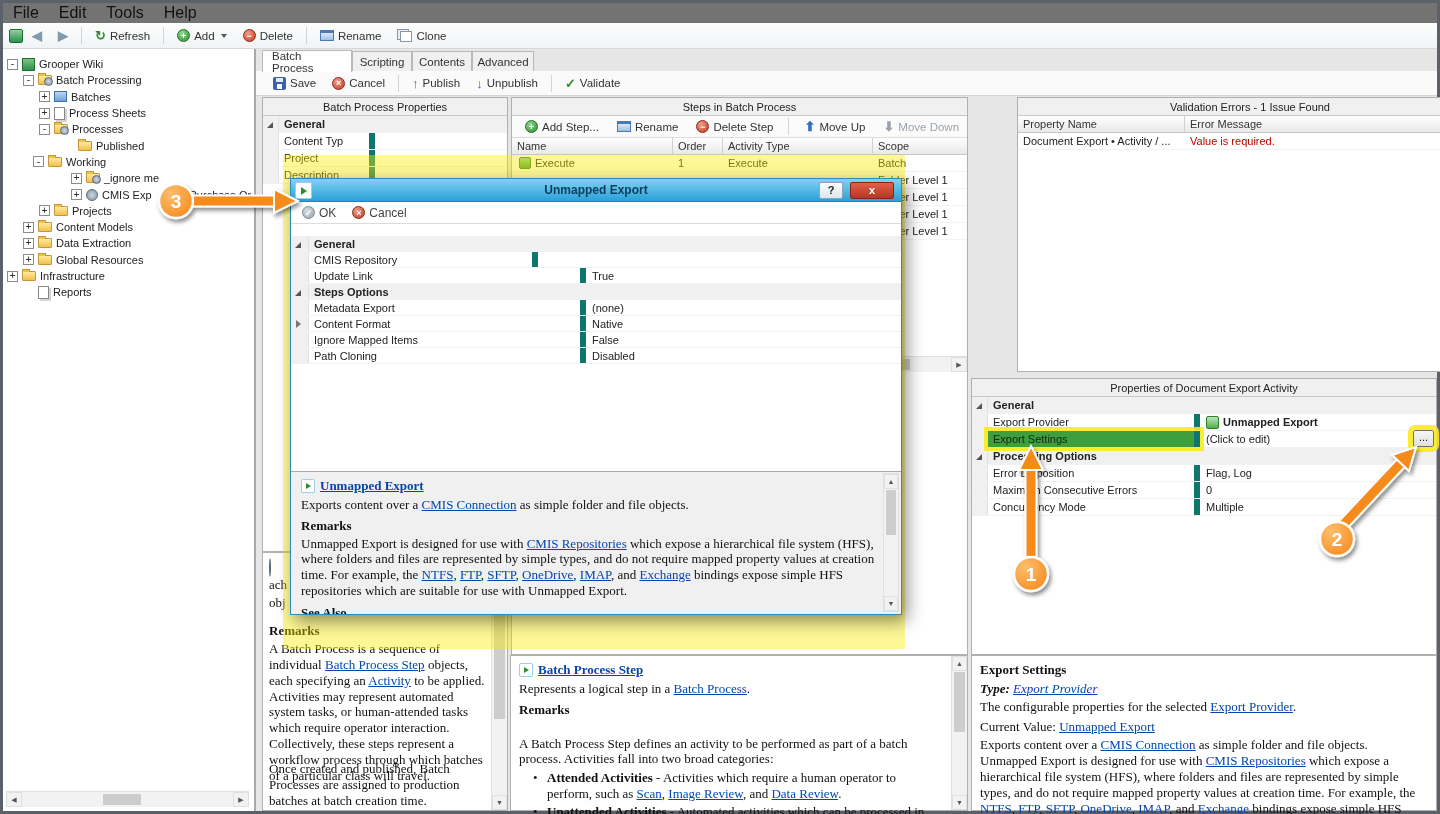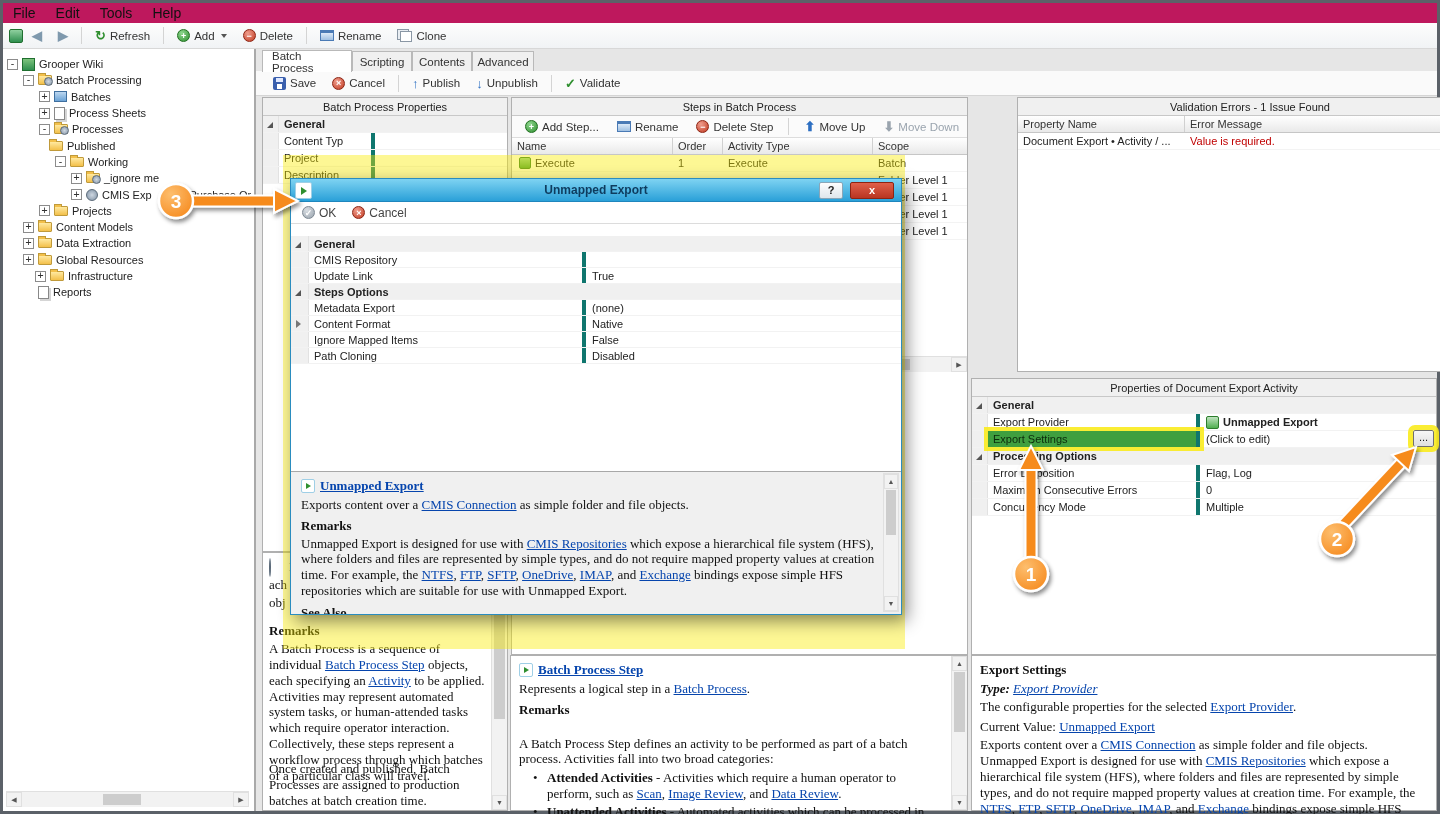--- a/index.html
+++ b/index.html
@@ -2,21 +2,21 @@
 <html><head>
 <meta charset="utf-8">
 <style>
 *{margin:0;padding:0;box-sizing:border-box}
 html,body{width:1440px;height:814px}
 body{font-family:"Liberation Sans",sans-serif;background:#e6e6e6;position:relative;overflow:hidden}
 #app{position:absolute;left:0;top:0;width:1440px;height:814px;background:#e6e6e6;box-shadow:inset 0 0 0 3px #5b6168}
 .lnk{color:#0645ad;text-decoration:underline;cursor:pointer}
 .b{font-weight:bold}
 
-.menubar{position:absolute;left:3px;top:3px;width:1434px;height:20px;background:#be185d;display:flex;align-items:center;font-size:14px;color:#111}
+.menubar{position:absolute;left:3px;top:3px;width:1434px;height:20px;background:#737373;display:flex;align-items:center;font-size:16px;color:#111}
 .menubar span{padding:2px 10px}
 .toolbar{position:absolute;left:3px;top:23px;width:1434px;height:26px;background:linear-gradient(#fdfdfd,#f1f3f5);border-bottom:1px solid #d8d8d8;display:flex;align-items:center;font-size:11.5px;color:#333;padding-left:6px;gap:2px}
 .tbtn{display:flex;align-items:center;gap:4px;padding:3px 7px;border-radius:2px;white-space:nowrap}
 .sep{width:1px;height:17px;background:#d4d4d4;margin:0 4px}
 .caret{width:0;height:0;border-left:3px solid transparent;border-right:3px solid transparent;border-top:4px solid #555;margin-left:2px}
 
 .icc{width:13px;height:13px;border-radius:50%;display:inline-flex;align-items:center;justify-content:center;color:#fff;font-size:9px;font-weight:bold;flex:none}
 .icc.g{background:radial-gradient(circle at 35% 30%,#8fd78f,#2f8f2f);border:1px solid #1f6f1f}
 .icc.r{background:radial-gradient(circle at 35% 30%,#ef9d8d,#c23b22);border:1px solid #8d2413}
 .icc.gray{background:radial-gradient(circle at 35% 30%,#d9dee3,#9aa4ae);border:1px solid #7d8893}
@@ -52,21 +52,21 @@
 .actionbar{position:absolute;left:256px;top:71px;width:1181px;height:25px;background:#fafafa;border-bottom:1px solid #d5d5d5;display:flex;align-items:center;font-size:11.5px;color:#333;padding-left:10px;gap:2px}
 
 .panel{position:absolute;background:#fff;border:1px solid #b0b0b0}
 .phdr{height:18px;background:#f0f0f0;border-bottom:1px solid #c8c8c8;display:flex;align-items:center;justify-content:center;font-size:11px;color:#222}
 
 .grow{display:flex;align-items:center;height:17px;font-size:11px;color:#222;border-bottom:1px solid #f2f2f2;position:relative}
 .grow.cat{background:#f0f0f0;font-weight:bold}
 .gut{width:16px;align-self:stretch;background:#f0f0f0;border-right:1px solid #e2e2e2;flex:none;position:relative}
 .gut.open::before{content:"";position:absolute;left:4px;top:6px;width:0;height:0;border-left:6px solid transparent;border-bottom:6px solid #555}
 .gut.closed::before{content:"";position:absolute;left:5px;top:4px;width:0;height:0;border-top:4px solid transparent;border-bottom:4px solid transparent;border-left:5px solid #777}
-.glabel{padding-left:5px;border-right:4px solid #0f766e;align-self:stretch;display:flex;align-items:center;white-space:nowrap;overflow:hidden}
+.glabel{padding-left:5px;border-right:6px solid #0f766e;align-self:stretch;display:flex;align-items:center;white-space:nowrap;overflow:hidden}
 .gval{flex:1;padding-left:6px;display:flex;align-items:center;white-space:nowrap;overflow:hidden}
 .sel-green{background:#3f9f3f;color:#0c2b0c;outline:4px solid rgba(250,235,30,.9);z-index:3}
 
 .thead{display:flex;height:17px;background:linear-gradient(#ffffff,#e9e9e9);border-bottom:1px solid #c6c6c6;font-size:11px;color:#333}
 .th{display:flex;align-items:center;padding-left:5px;border-right:1px solid #d0d0d0;white-space:nowrap;overflow:hidden}
 .trowt{display:flex;height:17px;font-size:11px;color:#222;align-items:center;border-bottom:1px solid #f3f3f3}
 .cell{padding-left:5px;display:flex;align-items:center;white-space:nowrap;overflow:hidden;align-self:stretch}
 
 .sbv{position:absolute;width:16px;background:#f2f2f2;border-left:1px solid #e0e0e0}
 .sbh{position:absolute;height:16px;background:#f2f2f2;border-top:1px solid #e0e0e0;display:flex;align-items:center}
@@ -159,26 +159,26 @@
       <div class="trow" style="padding-left:36px">
           <span class="exp p"></span>
           <span class="ic-sheet"></span>
           <span>Process Sheets</span>
         </div>
       <div class="trow" style="padding-left:36px">
           <span class="exp m"></span>
           <span class="fold g"></span>
           <span>Processes</span>
         </div>
-      <div class="trow" style="padding-left:31px">
+      <div class="trow" style="padding-left:60px">
           <span class="expsp"></span>
           <span class="fold"></span>
           <span>Published</span>
         </div>
-      <div class="trow" style="padding-left:52px">
+      <div class="trow" style="padding-left:30px">
           <span class="exp m"></span>
           <span class="fold"></span>
           <span>Working</span>
         </div>
       <div class="trow" style="padding-left:68px">
           <span class="exp p"></span>
           <span class="fold g"></span>
           <span>_ignore me</span>
         </div>
       <div class="trow" style="padding-left:68px">
@@ -201,21 +201,21 @@
       <div class="trow" style="padding-left:20px">
           <span class="exp p"></span>
           <span class="fold"></span>
           <span>Data Extraction</span>
         </div>
       <div class="trow" style="padding-left:20px">
           <span class="exp p"></span>
           <span class="fold"></span>
           <span>Global Resources</span>
         </div>
-      <div class="trow" style="padding-left:32px">
+      <div class="trow" style="padding-left:4px">
           <span class="exp p"></span>
           <span class="fold"></span>
           <span>Infrastructure</span>
         </div>
       <div class="trow" style="padding-left:20px">
           <span class="expsp"></span>
           <span class="ic-sheet"></span>
           <span>Reports</span>
         </div>
     </div>
@@ -481,21 +481,21 @@
           <span>Cancel</span>
         </span>
     </div>
     <div style="height:12px"></div>
     <div class="grow cat" style="height:16px">
         <span class="gut open" style="width:18px"></span>
         <span class="glabel" style="flex:1;border-right:none">General</span>
       </div>
     <div class="grow" style="height:16px">
         <span class="gut" style="width:18px"></span>
-        <span class="glabel" style="width:277px">CMIS Repository</span>
+        <span class="glabel" style="width:229px">CMIS Repository</span>
         <span class="gval"></span>
       </div>
     <div class="grow" style="height:16px">
         <span class="gut" style="width:18px"></span>
         <span class="glabel" style="width:277px">Update Link</span>
         <span class="gval">True</span>
       </div>
     <div class="grow cat" style="height:16px">
         <span class="gut open" style="width:18px"></span>
         <span class="glabel" style="flex:1;border-right:none">Steps Options</span>

